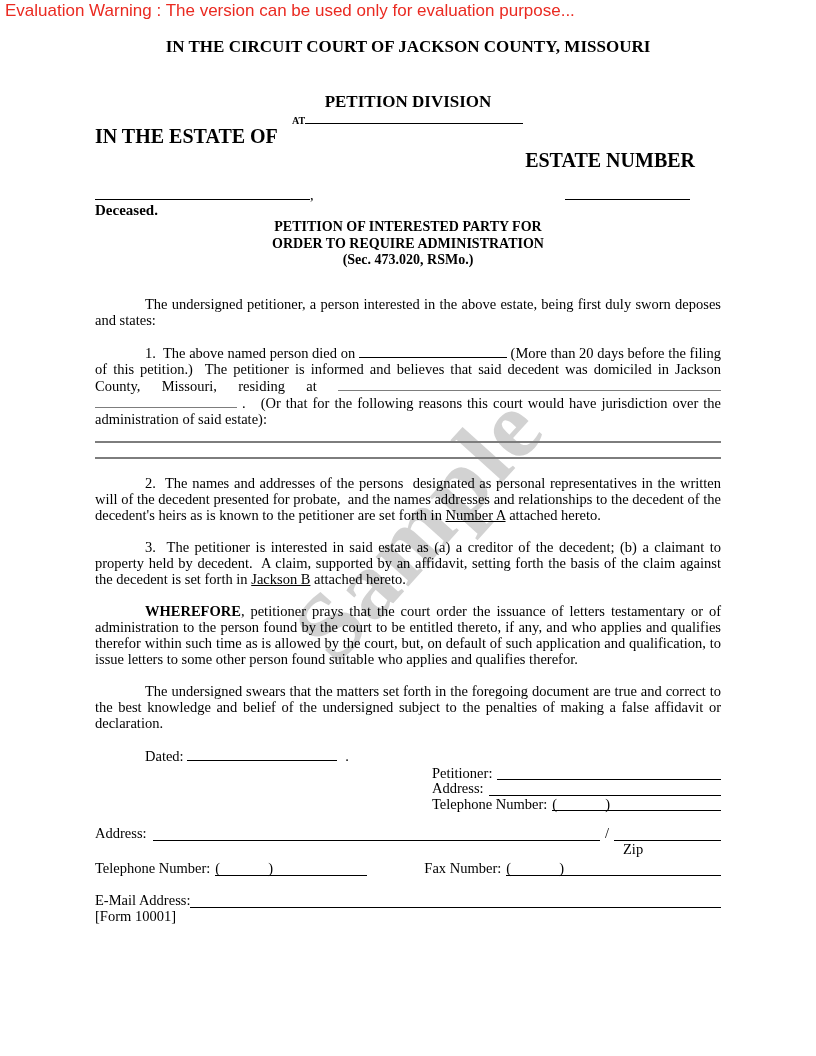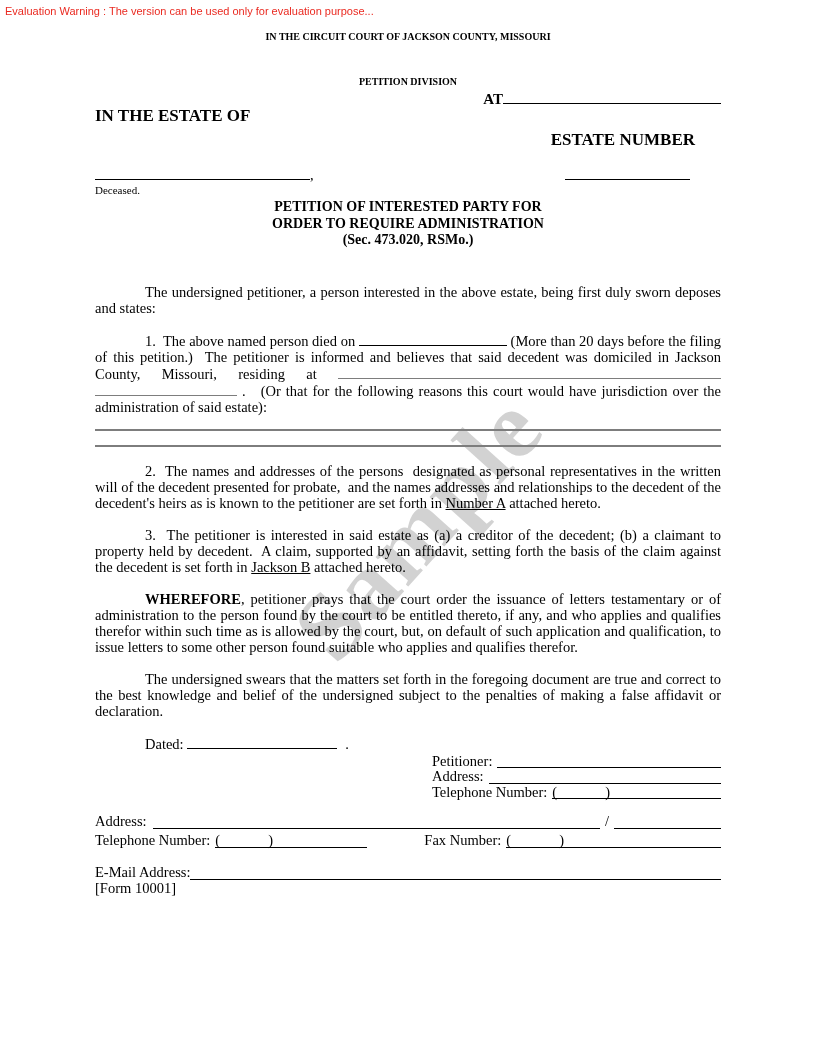--- a/index.html
+++ b/index.html
@@ -4,32 +4,32 @@
 <style>
   html,body{margin:0;padding:0;background:#ffffff;}
   .page{position:relative;width:816px;height:1056px;background:#fff;overflow:hidden;
         font-family:"Liberation Serif",serif;font-size:14.5px;line-height:16px;color:#000;}
   .content{position:relative;z-index:1;padding:0 95px;}
   .watermark{position:absolute;z-index:0;left:418px;top:528px;
         transform:translate(-50%,-50%) rotate(-48deg);
         font-family:"Liberation Serif",serif;font-weight:bold;font-size:96px;
         color:rgba(173,173,173,0.55);letter-spacing:2px;white-space:nowrap;pointer-events:none;}
   .warning{position:absolute;z-index:2;top:3px;left:5px;
-        font-family:"Liberation Sans",sans-serif;font-size:11px;color:#ea2a21;white-space:nowrap;}
-  .court{margin-top:29px;text-align:center;font-weight:bold;font-size:10px;}
-  .at-row{margin-left:197px;font-weight:bold;font-size:15px;height:16px;text-align:right;}
-  .estate-row{display:flex;justify-content:space-between;margin-top:2px;font-weight:bold;font-size:17px;}
+        font-family:"Liberation Sans",sans-serif;font-size:17px;color:#ea2a21;white-space:nowrap;}
+  .court{margin-top:39px;text-align:center;font-weight:bold;font-size:17px;}
+  .at-row{margin-left:197px;font-weight:bold;font-size:10px;height:16px;}
+  .estate-row{display:flex;justify-content:space-between;margin-top:2px;font-weight:bold;font-size:20px;}
   .estate-row .right{padding-right:26px;margin-top:24px;}
   .name-row{display:flex;justify-content:space-between;margin-top:18px;height:16px;}
-  .deceased{font-weight:normal;font-size:11px;}
+  .deceased{font-weight:bold;font-size:15px;}
   .title{ text-align:center;font-weight:bold;font-size:14px;line-height:14.5px;margin-top:2px;}
   .bl{display:inline-block;border-bottom:1px solid #000;height:13px;}
   .bl.gray{border-bottom-color:#7d7d7d;}
   .para{margin:16px 0 0 0;text-align:justify;text-indent:50px;}
-  .para.intro{margin-top:36px;}
+  .para.intro{margin-top:28px;}
   .u{text-decoration:underline;}
   .b{font-weight:bold;}
   .rule{height:2px;background:#7d7d7d;margin-top:14px;}
   .dated-row{margin:16px 0 0 50px;height:16px;}
   .sig-block{margin-left:337px;margin-top:2px;}
   .srow{display:flex;height:15.5px;}
   .srow .lbl{white-space:nowrap;padding-right:5px;text-align:right;}
   .fill{flex:1;border-bottom:1px solid #000;position:relative;}
   .paren-wrap{display:flex;}
   .pgap{display:inline-block;width:48px;}
@@ -116,20 +116,21 @@
       </div>
     </div>
 
 
     <div class="addr-row">
       <span class="lbl">Address:</span>
       <span class="fill"></span>
       <span class="slash">/</span>
       <span class="fill2"></span>
     </div>
+    <div class="zip-row"><span>Zip</span></div>
 
     <div class="telfax-row">
       <span class="lbl">Telephone Number:</span>
       <span class="fillA">
           <span>(</span>
           <span class="pgap"></span>
           <span>)</span>
         </span>
       <span class="tf-spacer"></span>
       <span class="lbl">Fax Number:</span>

